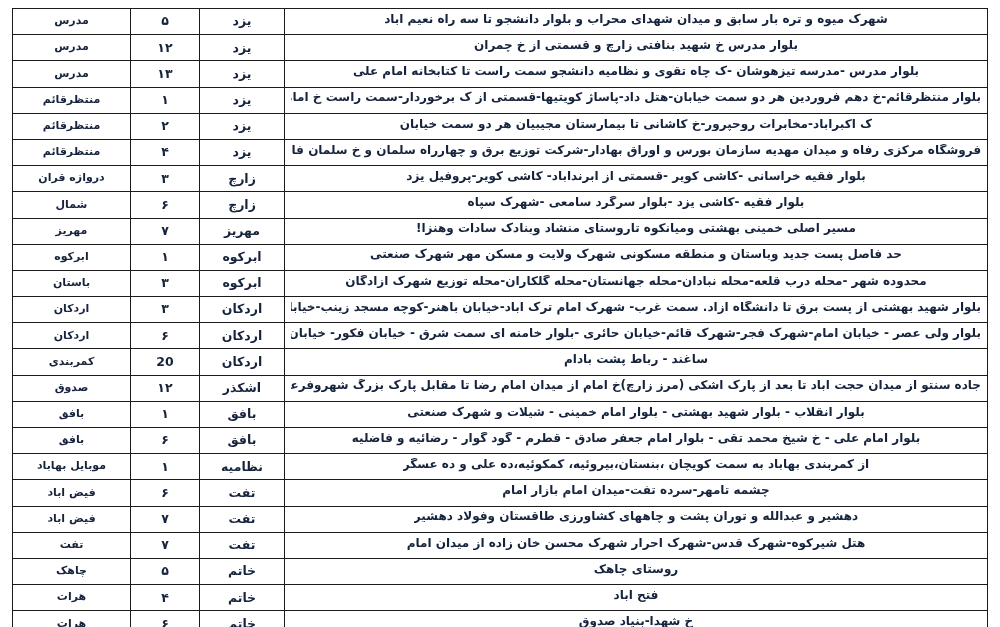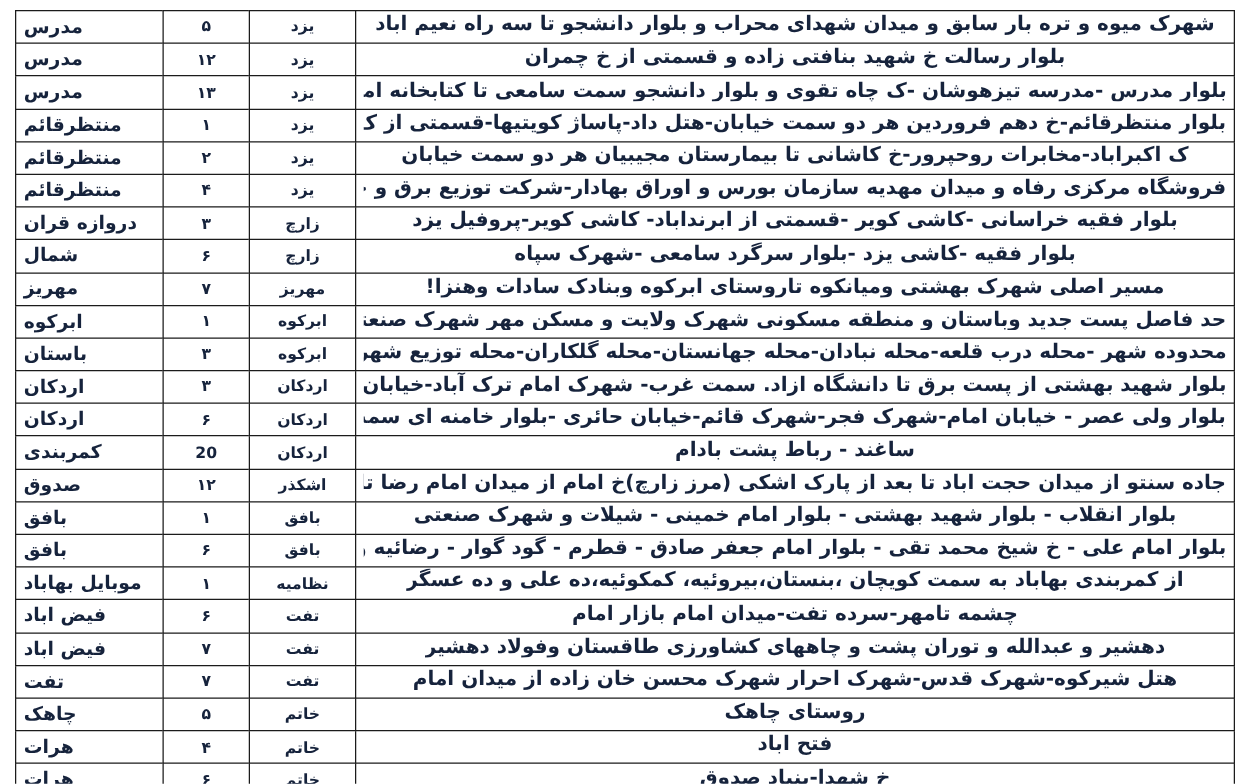--- a/index.html
+++ b/index.html
@@ -35,40 +35,40 @@
     height: 25.2px;
     line-height: 1.15;
     vertical-align: middle;
     color: #16233c;
     background: #ffffff;
     white-space: nowrap;
     overflow: hidden;
   }
   td.c-zone {
     width: 105px;
-    text-align: left;
-    font-weight: bold;
-    font-size: 15px;
+    text-align: center;
+    font-weight: bold;
+    font-size: 11px;
   }
   td.c-num {
     width: 56px;
     text-align: center;
     font-weight: bold;
     font-size: 12.5px;
   }
   td.c-city {
     width: 72px;
     text-align: center;
     font-weight: bold;
     font-size: 12.5px;
   }
   td.c-addr {
     text-align: center;
     font-weight: bold;
-    font-size: 16px;
+    font-size: 12px;
     letter-spacing: 0;
   }
   td.c-addr span.addr-text {
     display: inline-block;
     max-width: 100%;
     overflow: hidden;
     text-overflow: clip;
   }
 </style>
 </head>
@@ -77,27 +77,27 @@
 <div id="page">
   <table class="grid">
     <tbody id="table-body">
         <tr>
           <td class="c-addr"><span class="addr-text">شهرک میوه و تره بار سابق و میدان شهدای محراب و بلوار دانشجو تا سه  راه نعیم اباد</span></td>
           <td class="c-city">یزد</td>
           <td class="c-num">۵</td>
           <td class="c-zone">مدرس</td>
         </tr>
         <tr>
-          <td class="c-addr"><span class="addr-text">بلوار رسالت خ شهید بنافتی زاده و قسمتی از خ چمران</span></td>
+          <td class="c-addr"><span class="addr-text">بلوار مدرس خ شهید بنافتی زارچ و قسمتی از خ چمران</span></td>
           <td class="c-city">یزد</td>
           <td class="c-num">۱۲</td>
           <td class="c-zone">مدرس</td>
         </tr>
         <tr>
-          <td class="c-addr"><span class="addr-text">بلوار مدرس -مدرسه تیزهوشان -ک چاه تقوی و بلوار دانشجو سمت سامعی تا کتابخانه امام علی</span></td>
+          <td class="c-addr"><span class="addr-text">بلوار مدرس -مدرسه تیزهوشان -ک چاه تقوی و نظامیه دانشجو سمت راست تا کتابخانه امام علی</span></td>
           <td class="c-city">یزد</td>
           <td class="c-num">۱۳</td>
           <td class="c-zone">مدرس</td>
         </tr>
         <tr>
           <td class="c-addr"><span class="addr-text">بلوار منتظرقائم-خ دهم فروردین هر دو سمت خیابان-هتل داد-پاساژ کویتیها-قسمتی از ک برخوردار-سمت راست خ امام از مجاهدین تا امیرچقماق</span></td>
           <td class="c-city">یزد</td>
           <td class="c-num">۱</td>
           <td class="c-zone">منتظرقائم</td>
         </tr>
@@ -119,21 +119,21 @@
           <td class="c-num">۳</td>
           <td class="c-zone">دروازه قران</td>
         </tr>
         <tr>
           <td class="c-addr"><span class="addr-text">بلوار فقیه -کاشی یزد -بلوار سرگرد سامعی -شهرک سپاه</span></td>
           <td class="c-city">زارچ</td>
           <td class="c-num">۶</td>
           <td class="c-zone">شمال</td>
         </tr>
         <tr>
-          <td class="c-addr"><span class="addr-text">مسیر اصلی شهرک بهشتی ومیانکوه تاروستای ابرکوه وبنادک سادات وهنزا!</span></td>
+          <td class="c-addr"><span class="addr-text">مسیر اصلی خمینی بهشتی ومیانکوه تاروستای منشاد وبنادک سادات وهنزا!</span></td>
           <td class="c-city">مهریز</td>
           <td class="c-num">۷</td>
           <td class="c-zone">مهریز</td>
         </tr>
         <tr>
           <td class="c-addr"><span class="addr-text">حد فاصل پست جدید وباستان  و منطقه مسکونی شهرک ولایت و مسکن مهر  شهرک صنعتی</span></td>
           <td class="c-city">ابرکوه</td>
           <td class="c-num">۱</td>
           <td class="c-zone">ابرکوه</td>
         </tr>

